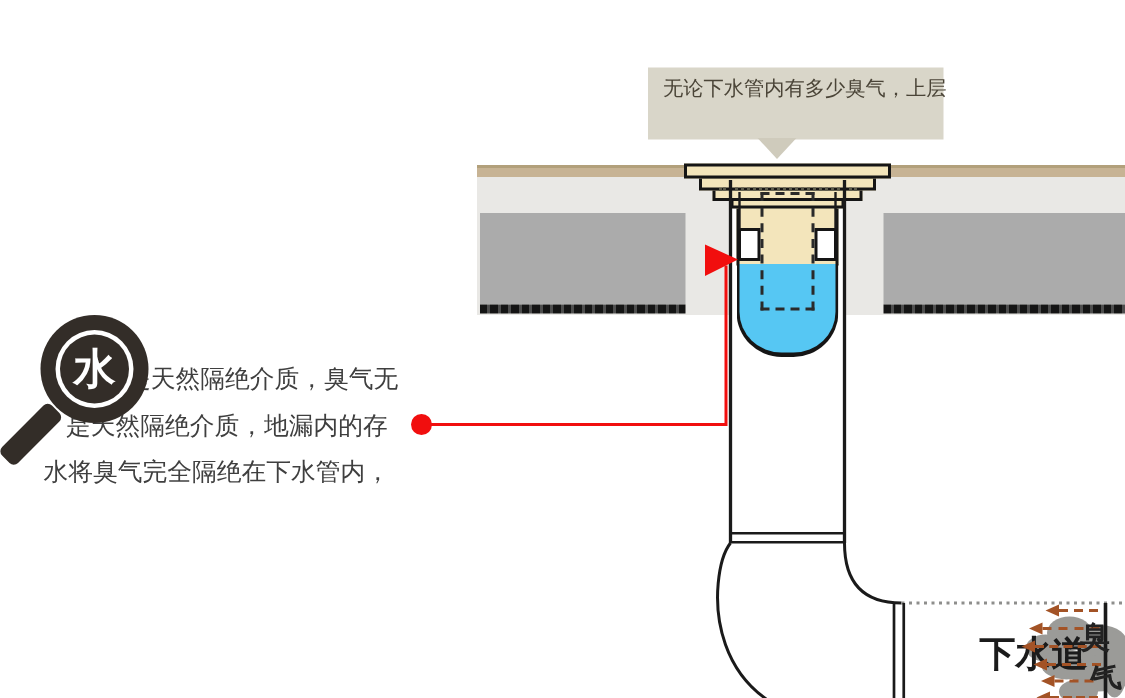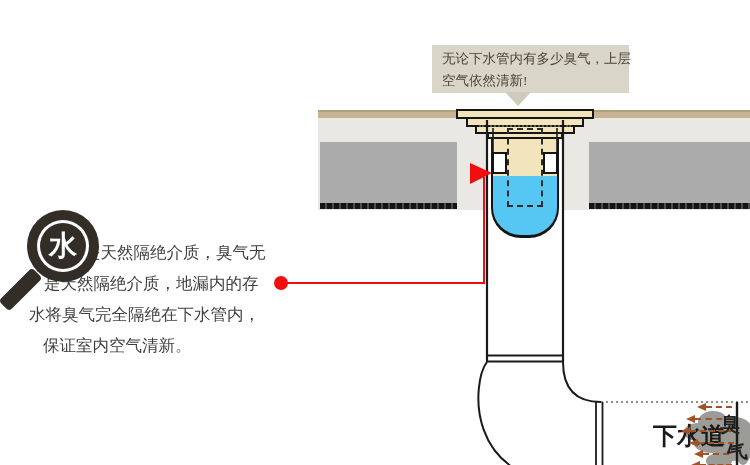--- a/index.html
+++ b/index.html
@@ -86,21 +86,20 @@
   .a5{left:694px;top:425px;width:35px;}
   .a6{left:691px;top:436px;width:41px;}
 </style>
 </head>
 <body>
 
 <div id="canvas">
 
   <div class="abs callout">
     <div>无论下水管内有多少臭气，上层</div>
-    <div>空气依然清新!</div>
     <div class="callout-tail"></div>
   </div>
 
   <div class="abs tile" style="left:318px;width:139px;"></div>
   <div class="abs tile" style="left:592px;width:158px;"></div>
   <div class="abs underlay" style="left:318px;width:168px;"></div>
   <div class="abs underlay" style="left:564px;width:186px;"></div>
   <div class="abs slab" style="left:320px;width:137px;"></div>
   <div class="abs slab" style="left:589px;width:161px;"></div>
   <div class="abs ceilline" style="left:320px;width:137px;"></div>
@@ -145,21 +144,20 @@
     <div class="mag-gap"></div>
     <div class="mag-inner">
       <span>水</span>
     </div>
   </div>
   <div class="abs mag-handle"></div>
 
   <div class="abs desc d1">是天然隔绝介质，臭气无</div>
   <div class="abs desc d2">是天然隔绝介质，地漏内的存</div>
   <div class="abs desc d3">水将臭气完全隔绝在下水管内，</div>
-  <div class="abs desc d4">保证室内空气清新。</div>
 
   <div class="abs sewer-label">下水道</div>
 
   <div class="odor-cloud">
     <div class="puff" style="left:684px;top:398px;width:26px;height:18px;"></div>
     <div class="puff" style="left:698px;top:386px;width:30px;height:22px;"></div>
     <div class="puff" style="left:718px;top:392px;width:34px;height:26px;"></div>
     <div class="puff" style="left:694px;top:408px;width:34px;height:20px;"></div>
     <div class="puff" style="left:714px;top:412px;width:36px;height:24px;"></div>
     <div class="puff" style="left:734px;top:396px;width:18px;height:44px;"></div>

